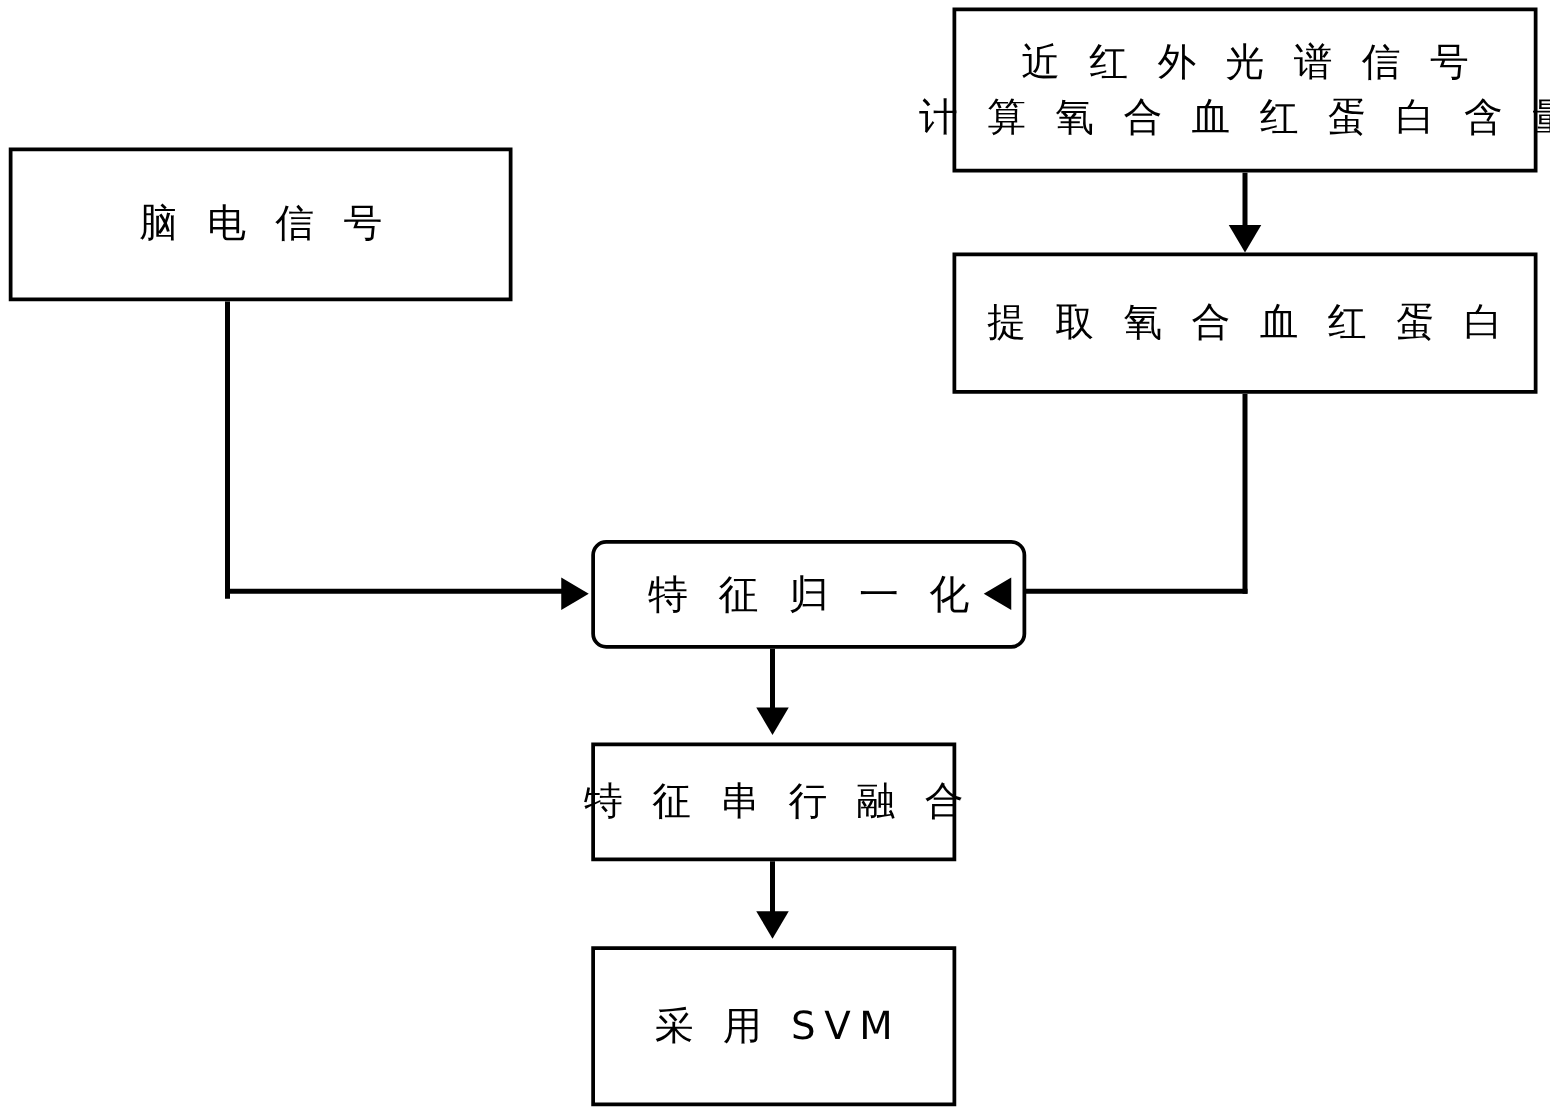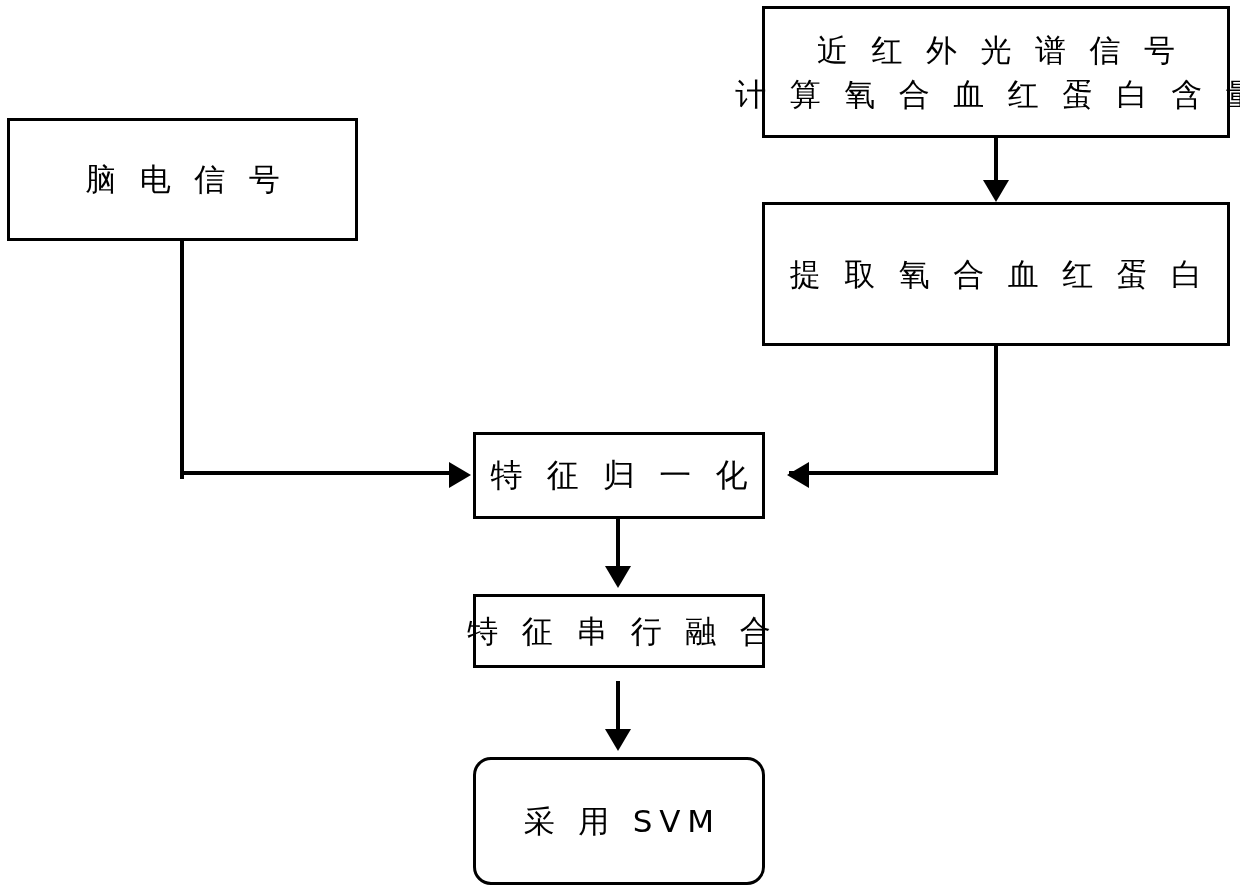--- a/index.html
+++ b/index.html
@@ -33,26 +33,26 @@
   .node .line2 {
     display: block;
     white-space: nowrap;
     letter-spacing: 0.22em;
     text-indent: 0.22em;
     font-size: 31px;
     line-height: 1.42;
     font-weight: 400;
   }
   
-  #node-eeg        { left: 7px;   top: 118px; width: 351px; height: 123px; }
+  #node-eeg        { left: 7px;   top: 118px; width: 403px; height: 123px; }
   #node-nirs       { left: 762px; top: 6px;   width: 468px; height: 132px; }
-  #node-csp        { left: 762px; top: 202px; width: 468px; height: 144px; }
-  #node-normalize  { left: 473px; top: 432px; width: 292px; height: 87px;  }
-  #node-fusion     { left: 473px; top: 594px; width: 292px; height: 74px;  }
-  #node-svm        { left: 473px; top: 757px; width: 292px; height: 128px; border-radius: 18px; }
+  #node-csp        { left: 762px; top: 202px; width: 468px; height: 113px; }
+  #node-normalize  { left: 473px; top: 432px; width: 348px; height: 87px; border-radius: 12px;  }
+  #node-fusion     { left: 473px; top: 594px; width: 292px; height: 95px;  }
+  #node-svm        { left: 473px; top: 757px; width: 292px; height: 128px; }
 
   #node-normalize .line1 { font-size: 32px; }
 
   
   .conn {
     position: absolute;
     background: #000000;
     z-index: 1;
   }
   .v { width: 4px; }

